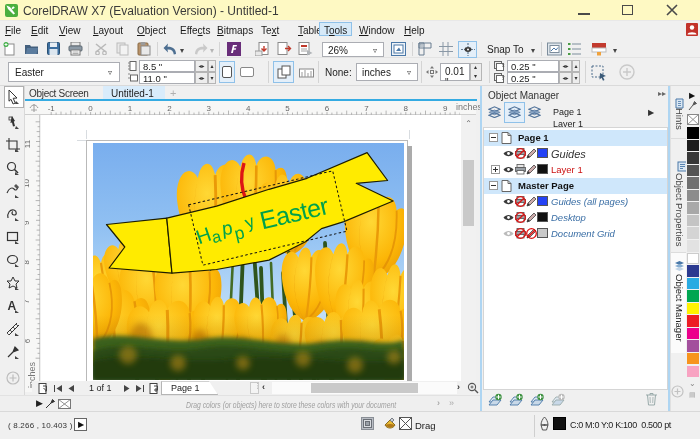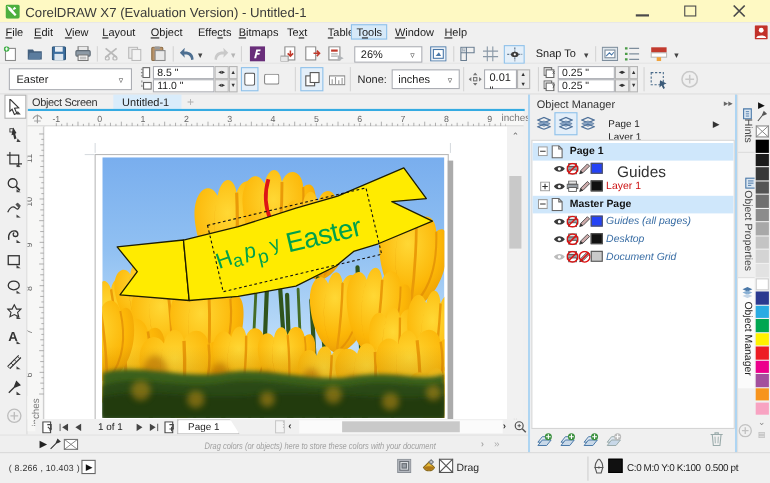--- a/index.html
+++ b/index.html
@@ -615,21 +615,21 @@
         <rect x="0.5" y="3.5" width="10" height="4" fill="#9aa0a6" stroke="#555" stroke-width="0.8"></rect>
         <rect x="2" y="6.5" width="7" height="3.5" fill="#fff" stroke="#555" stroke-width="0.8"></rect>
         <circle cx="5.5" cy="5.5" r="4.8" fill="none" stroke="#d11" stroke-width="1.3"></circle>
         <path d="M2.2,8.8 L8.8,2.2" stroke="#d11" stroke-width="1.3"></path>
       </svg>
       <svg class="abs" style="left:42px;top:20px" width="11" height="11" viewBox="0 0 11 11">
         <path d="M1,10 L2,7 L8,1 L10,3 L4,9 Z" fill="#caa" stroke="#444" stroke-width="0.8"></path>
         <path d="M1,10 L2,7 L4,9 Z" fill="#333"></path>
       </svg>
       <div class="abs" style="left:53px;top:20px;width:11px;height:10px;background:#2442f5;border:1px solid #555"></div>
-      <span class="abs" style="left:77px;top:20px;font-size:14px;color:#333">Guides</span>
+      <span class="abs" style="left:67px;top:20px;font-style:italic;font-size:11px;color:#333">Guides</span>
       <svg class="abs" style="left:7px;top:37px" width="9" height="9" viewBox="0 0 9 9">
         <rect x="0.5" y="0.5" width="8" height="8" fill="#fff" stroke="#999"></rect>
         <path d="M2,4.5 L7,4.5 M4.5,2 L4.5,7" stroke="#333"></path>
       </svg>
       <svg class="abs" style="left:19px;top:37px" width="11" height="9" viewBox="0 0 11 9">
         <path d="M0.5,4.5 C3,1 8,1 10.5,4.5 C8,8 3,8 0.5,4.5 Z" fill="#3a3a3a"></path>
         <circle cx="5.5" cy="4.5" r="1.4" fill="#fff"></circle>
       </svg>
       <svg class="abs" style="left:31px;top:36px" width="11" height="11" viewBox="0 0 11 11">
         <rect x="2" y="0.5" width="7" height="3" fill="#e6e6e6" stroke="#555" stroke-width="0.8"></rect>

